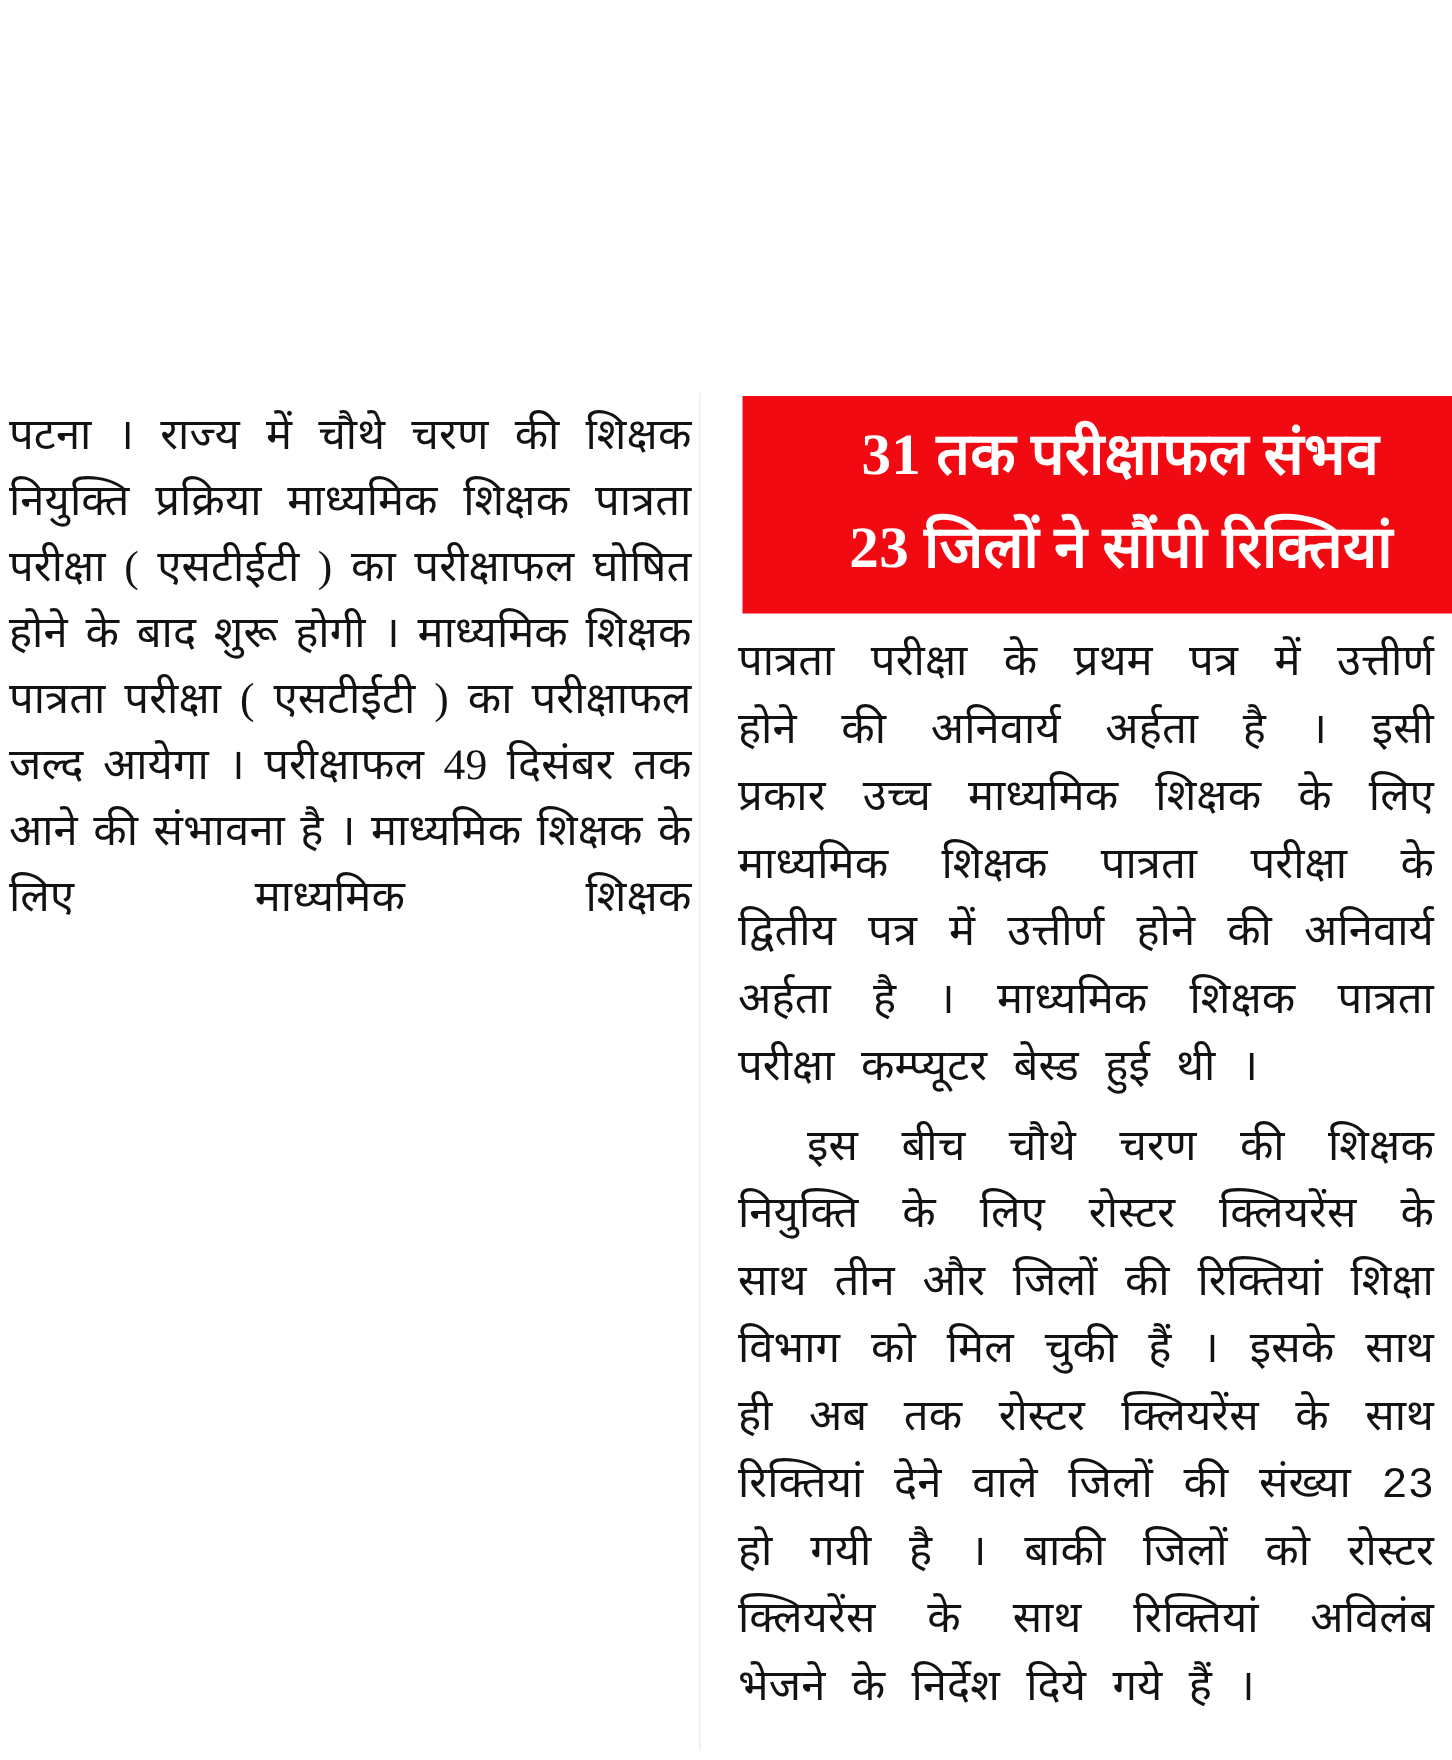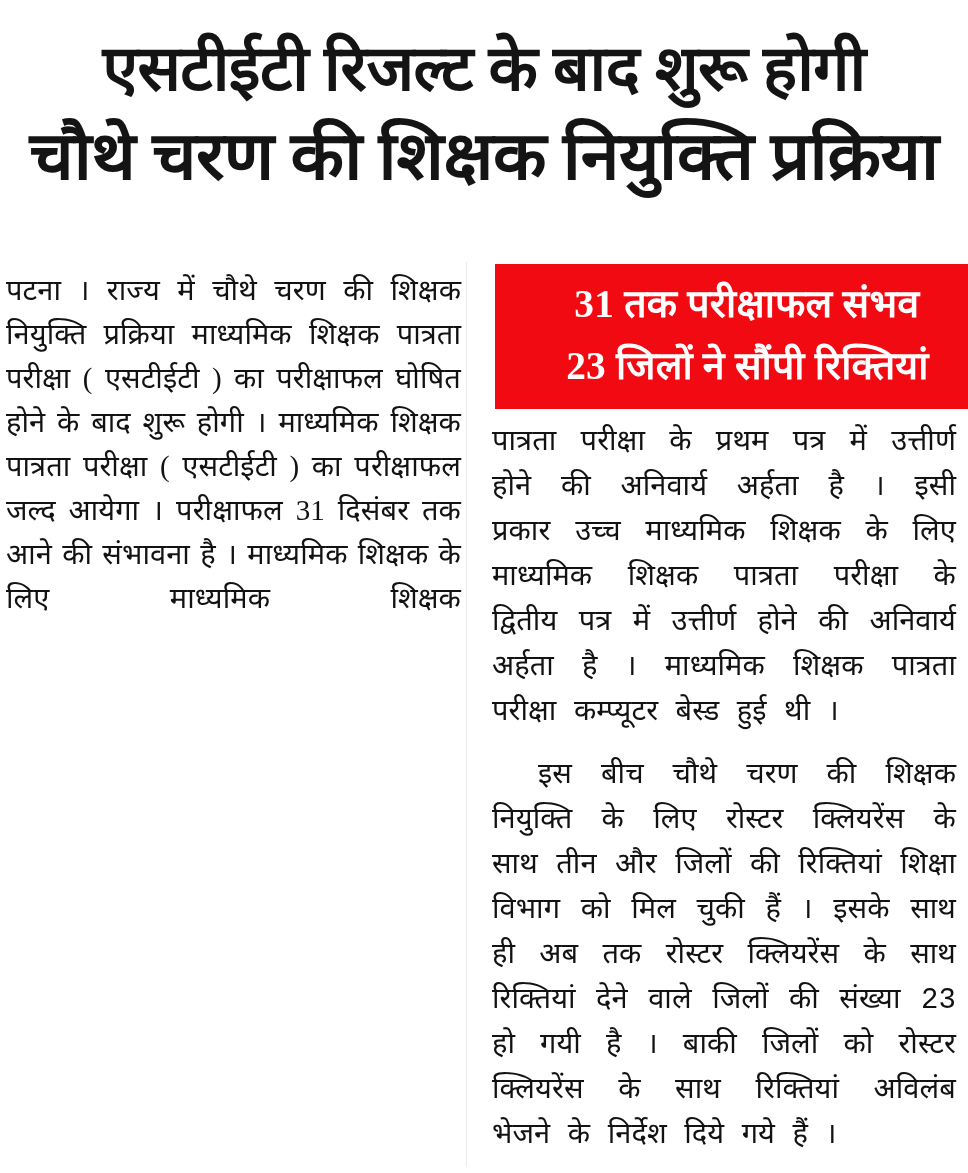--- a/index.html
+++ b/index.html
@@ -126,37 +126,33 @@
     font-size: 29px;
     line-height: 45px;
     text-align: justify;
     text-align-last: left;
     color: #121212;
     letter-spacing: 0.1px;
     font-family: Liberation Mono, monospace;
   }
   .body-para + .body-para {
     text-indent: 46px;
-    margin-top: 18px;
+    margin-top: 8px;
   }
 </style>
 </head>
 <body>
 
 <div class="page">
 
-  <div class="headline">
-    <span class="headline-line headline-line-1">एसटीईटी रिजल्ट के बाद शुरू होगी</span>
-    <span class="headline-line headline-line-2">चौथे चरण की शिक्षक नियुक्ति प्रक्रिया</span>
-  </div>
 
   <div class="column-rule"></div>
 
   <div class="col-left">
-    <p class="lead-para"><span class="dateline">पटना ।</span><span> राज्य में चौथे चरण की शिक्षक नियुक्ति प्रक्रिया माध्यमिक शिक्षक पात्रता परीक्षा ( एसटीईटी ) का परीक्षाफल घोषित होने के बाद शुरू होगी । माध्यमिक शिक्षक पात्रता परीक्षा ( एसटीईटी ) का परीक्षाफल जल्द आयेगा । परीक्षाफल 31 दिसंबर तक आने की संभावना है । माध्यमिक शिक्षक के लिए माध्यमिक शिक्षक</span></p>
+    <p class="lead-para"><span class="dateline">पटना ।</span><span> राज्य में चौथे चरण की शिक्षक नियुक्ति प्रक्रिया माध्यमिक शिक्षक पात्रता परीक्षा ( एसटीईटी ) का परीक्षाफल घोषित होने के बाद शुरू होगी । माध्यमिक शिक्षक पात्रता परीक्षा ( एसटीईटी ) का परीक्षाफल जल्द आयेगा । परीक्षाफल 49 दिसंबर तक आने की संभावना है । माध्यमिक शिक्षक के लिए माध्यमिक शिक्षक</span></p>
   </div>
 
   <div class="red-box">
     <span class="red-box-line">31 तक परीक्षाफल संभव</span>
     <span class="red-box-line">23 जिलों ने सौंपी रिक्तियां</span>
   </div>
 
   <div class="col-right">
     <p class="body-para">पात्रता परीक्षा के प्रथम पत्र में उत्तीर्ण होने की अनिवार्य अर्हता है । इसी प्रकार उच्च माध्यमिक शिक्षक के लिए माध्यमिक शिक्षक पात्रता परीक्षा के द्वितीय पत्र में उत्तीर्ण होने की अनिवार्य अर्हता है । माध्यमिक शिक्षक पात्रता परीक्षा कम्प्यूटर बेस्ड हुई थी ।</p>
     <p class="body-para">इस बीच चौथे चरण की शिक्षक नियुक्ति के लिए रोस्टर क्लियरेंस के साथ तीन और जिलों की रिक्तियां शिक्षा विभाग को मिल चुकी हैं । इसके साथ ही अब तक रोस्टर क्लियरेंस के साथ रिक्तियां देने वाले जिलों की संख्या 23 हो गयी है । बाकी जिलों को रोस्टर क्लियरेंस के साथ रिक्तियां अविलंब भेजने के निर्देश दिये गये हैं ।</p>

